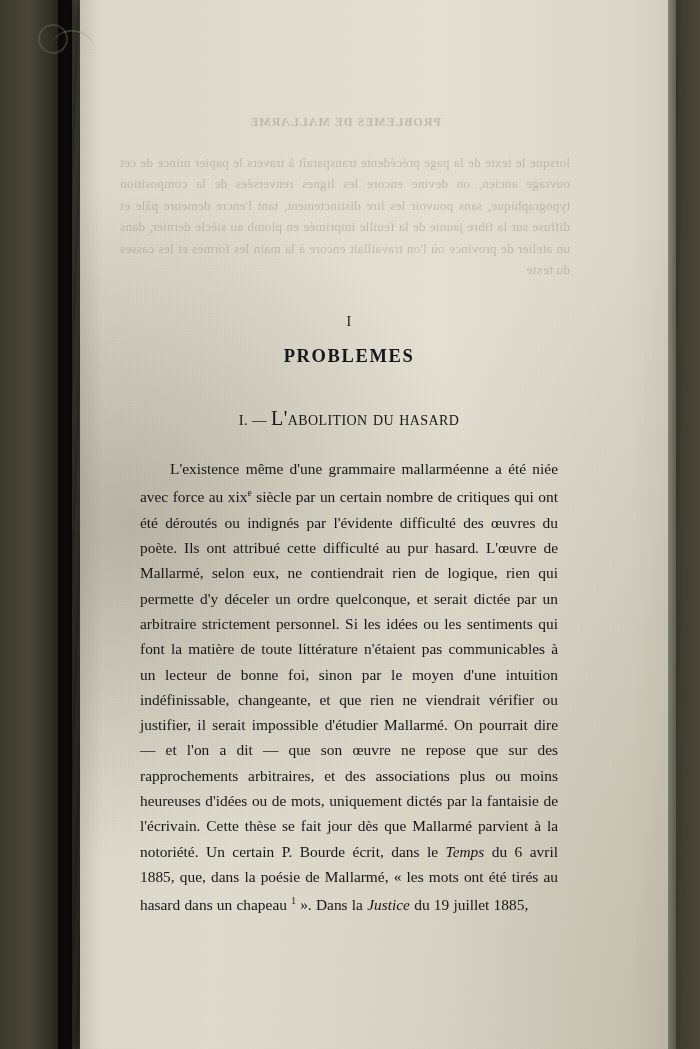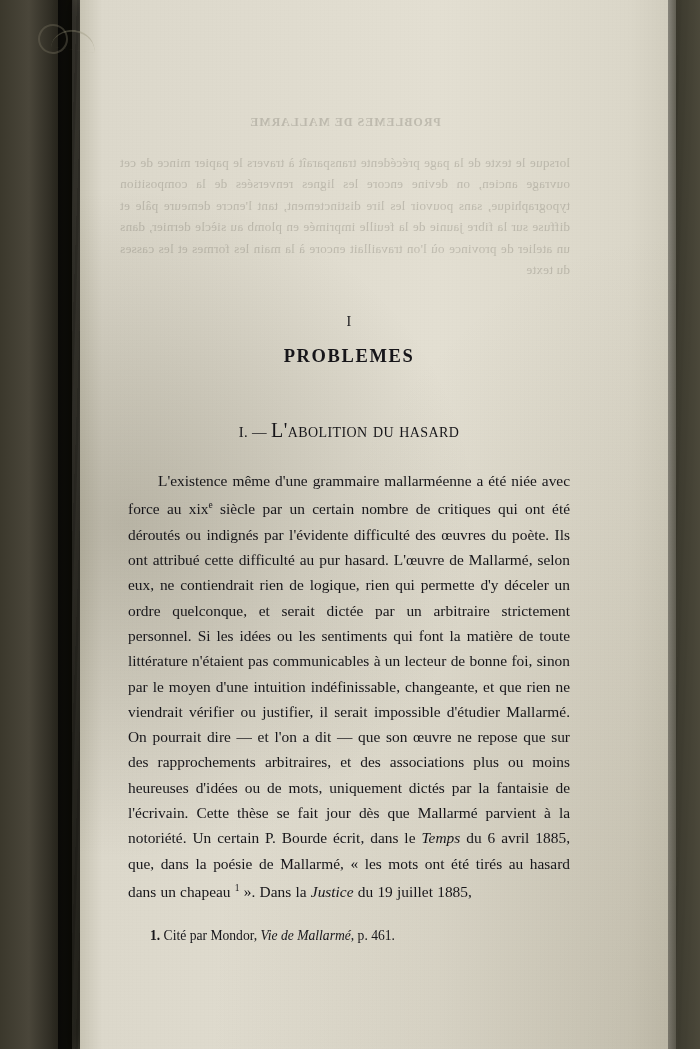--- a/index.html
+++ b/index.html
@@ -127,34 +127,34 @@
     text-align: center;
     font-size: 14px;
     margin: 0 0 16px 0;
     letter-spacing: 0.5px;
   }
   .chapter-title {
     text-align: center;
     font-weight: bold;
     font-size: 18.5px;
     letter-spacing: 1.6px;
-    margin: 0 0 52px 0;
+    margin: 0 0 40px 0;
   }
   .section-title {
     text-align: center;
     font-size: 14.6px;
     margin: 0 0 26px 0;
     letter-spacing: 0.4px;
   }
   .section-title .sc {
     font-variant: small-caps;
     font-size: 20px;
   }
   p.body {
-    margin: 0;
+    margin: 12px;
     font-size: 15.4px;
     line-height: 25.3px;
     text-align: justify;
     text-indent: 30px;
     hyphens: manual;
     word-spacing: 0.4px;
   }
   p.body i { font-style: italic; }
   sup { font-size: 9.5px; vertical-align: super; }
 
@@ -207,18 +207,17 @@
     <div class="chapter-title">PROBLEMES</div>
     <div class="section-title">
       <span>I. —</span>
       <span class="sc">L'abolition du hasard</span>
     </div>
 
     <p class="body"><span>L'existence même d'une grammaire mallarméenne a été niée avec force au xix</span><sup>e</sup><span> siècle par un certain nombre de critiques qui ont été déroutés ou indignés par l'évidente difficulté des œuvres du poète. Ils ont attribué cette difficulté au pur hasard. L'œuvre de Mallarmé, selon eux, ne contiendrait rien de logique, rien qui permette d'y déceler un ordre quelconque, et serait dictée par un arbitraire strictement personnel. Si les idées ou les sentiments qui font la matière de toute littérature n'étaient pas communicables à un lecteur de bonne foi, sinon par le moyen d'une intuition indéfinissable, changeante, et que rien ne viendrait vérifier ou justifier, il serait impossible d'étudier Mallarmé. On pourrait dire — et l'on a dit — que son œuvre ne repose que sur des rapprochements arbitraires, et des associations plus ou moins heureuses d'idées ou de mots, uniquement dictés par la fantaisie de l'écrivain. Cette thèse se fait jour dès que Mallarmé parvient à la notoriété. Un certain P. Bourde écrit, dans le </span><i>Temps</i><span> du 6 avril 1885, que, dans la poésie de Mallarmé, « les mots ont été tirés au hasard dans un chapeau </span><sup>1</sup><span> ». Dans la </span><i>Justice</i><span> du 19 juillet 1885,</span></p>
 
     <div class="rule"></div>
 
-    <div class="footnote"><b>1.</b><span> Cité par Mondor, </span><i>Vie de Mallarmé</i><span>, p. 461.</span></div>
   </div>
 
   <div class="grain"></div>
   <div class="right-edge"></div>
 </div>
 
 </body></html>

